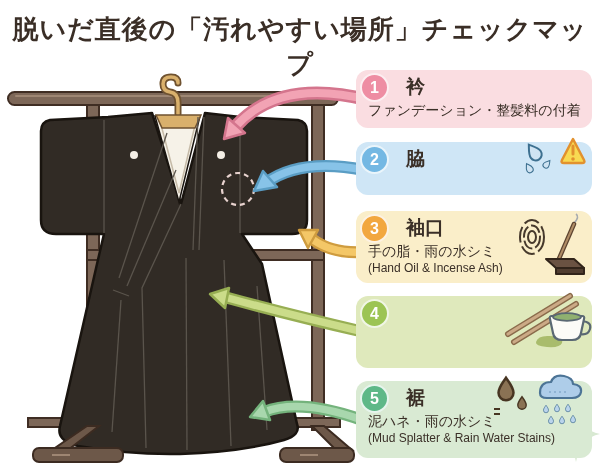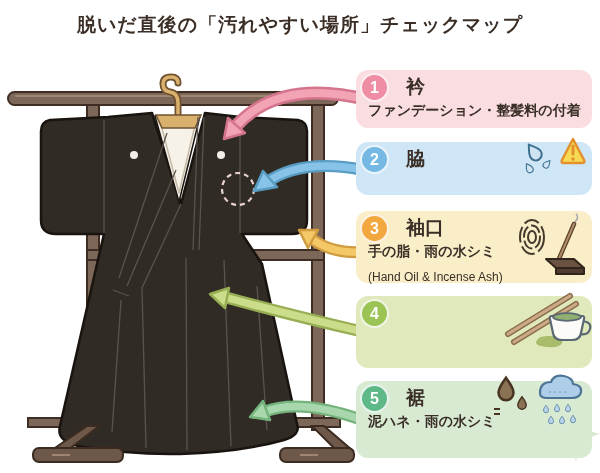--- a/index.html
+++ b/index.html
@@ -3,36 +3,36 @@
 <meta charset="utf-8">
 <style>
   html,body { margin:0; padding:0; background:#ffffff; }
   .stage {
     position:relative; width:600px; height:473px; background:#ffffff;
     overflow:hidden; font-family:"Liberation Sans","DejaVu Sans",sans-serif;
     color:#3a2f27;
   }
   .title {
     position:absolute; top:12px; left:0; right:0; text-align:center;
-    font-size:19px; font-weight:800; letter-spacing:1px; color:#3a2e26;
+    font-size:26px; font-weight:800; letter-spacing:1px; color:#3a2e26;
   }
   .illus { position:absolute; left:0; top:0; }
   .note-box {
     position:absolute; left:356px; width:236px; border-radius:12px;
     box-sizing:border-box; padding:3px 8px 3px 12px;
   }
   .num {
     position:absolute; left:4px; top:3px; width:29px; height:29px;
     border-radius:50%; color:#fff; font-weight:800; font-size:16px;
     line-height:25px; text-align:center; box-sizing:border-box;
     border:2px solid rgba(255,255,255,.85);
   }
   .note-title { margin-left:38px; font-size:19px; font-weight:800; line-height:27px; white-space:nowrap; }
-  .note-desc  { font-size:14px; font-weight:700; line-height:20px; white-space:nowrap; }
-  .note-en    { font-size:12px; font-weight:500; line-height:15px; white-space:nowrap;margin-top:9px; }
+  .note-desc  { font-size:14px; font-weight:400; line-height:20px; white-space:nowrap; }
+  .note-en    { font-size:12px; font-weight:500; line-height:15px; white-space:nowrap; }
   .box-icons  { position:absolute; overflow:visible; }
 </style>
 </head>
 <body>
 
 <div class="stage">
 
   <svg class="illus" width="600" height="473" viewBox="0 0 600 473">
 
     <g>
@@ -177,20 +177,21 @@
         <path d="M52,28 L82,28 Q85,28 84,31 L81,45 Q80,52 72,52 L62,52 Q54,52 53,45 L50,31 Q49,28 52,28 Z" fill="#fcfbf7" stroke="#5a6873" stroke-width="2.2"></path>
         <ellipse cx="67" cy="29" rx="14" ry="3.8" fill="#8fb070" stroke="#5a6873" stroke-width="1.8"></ellipse>
       </g>
     </svg>
   </div>
 
   <div class="note-box" style="top: 381px; height: 77px; background: rgb(217, 234, 211);">
     <span class="num" style="background: rgb(94, 184, 136);">5</span>
     <div class="note-title">裾</div>
     <div class="note-desc">泥ハネ・雨の水シミ</div>
+    <div class="note-en">(Mud Splatter &amp; Rain Water Stains)</div>
     <svg class="box-icons" style="right:0px;top:-10px;" width="100" height="62" viewBox="0 0 100 62">
       <g fill="#8a7254" stroke="#473522" stroke-width="2">
         <path transform="translate(14,18) scale(1.25)" d="M0,-9 C3,-4.5 6,-1 6,3 A6,6 0 1,1 -6,3 C-6,-1 -3,-4.5 0,-9 Z"></path>
         <path transform="translate(30,32) scale(0.7)" d="M0,-9 C3,-4.5 6,-1 6,3 A6,6 0 1,1 -6,3 C-6,-1 -3,-4.5 0,-9 Z"></path>
         <line x1="2" y1="38" x2="8" y2="38"></line>
         <line x1="2" y1="43" x2="8" y2="43"></line>
       </g>
       <g>
         <path d="M48,22 Q48,11 59,11 Q62,3 72,5 Q81,7 81,13 Q90,14 89,21 Q88,27 80,27 L55,27 Q48,27 48,22 Z" fill="#aecde9" stroke="#4c7496" stroke-width="2.2" stroke-linejoin="round"></path>
         <line x1="57" y1="21" x2="75" y2="21" stroke="#8fb3d4" stroke-width="2" stroke-dasharray="2 3"></line>

